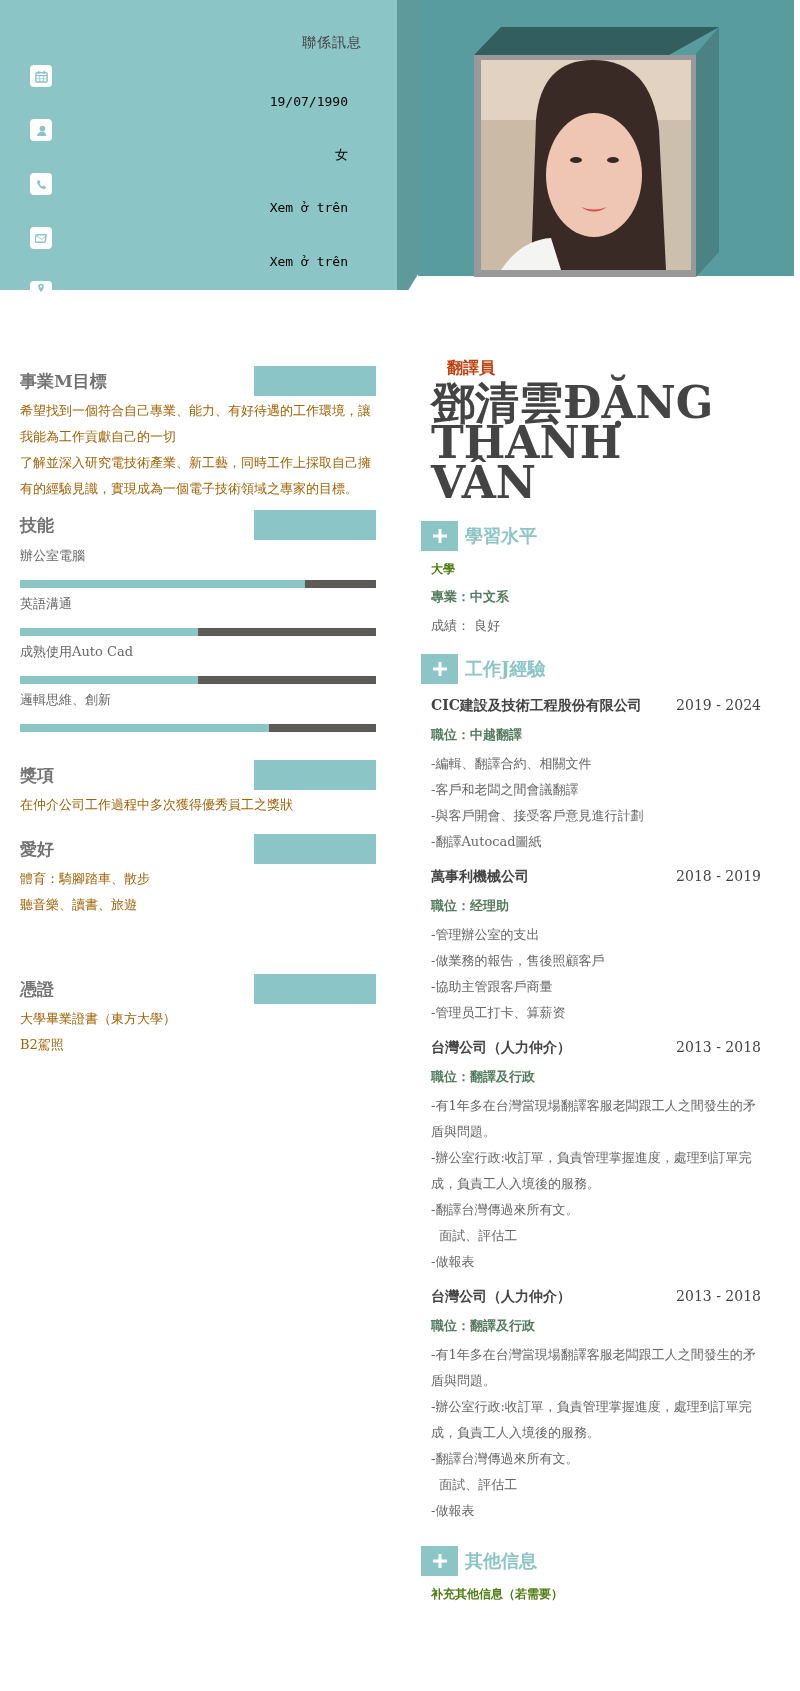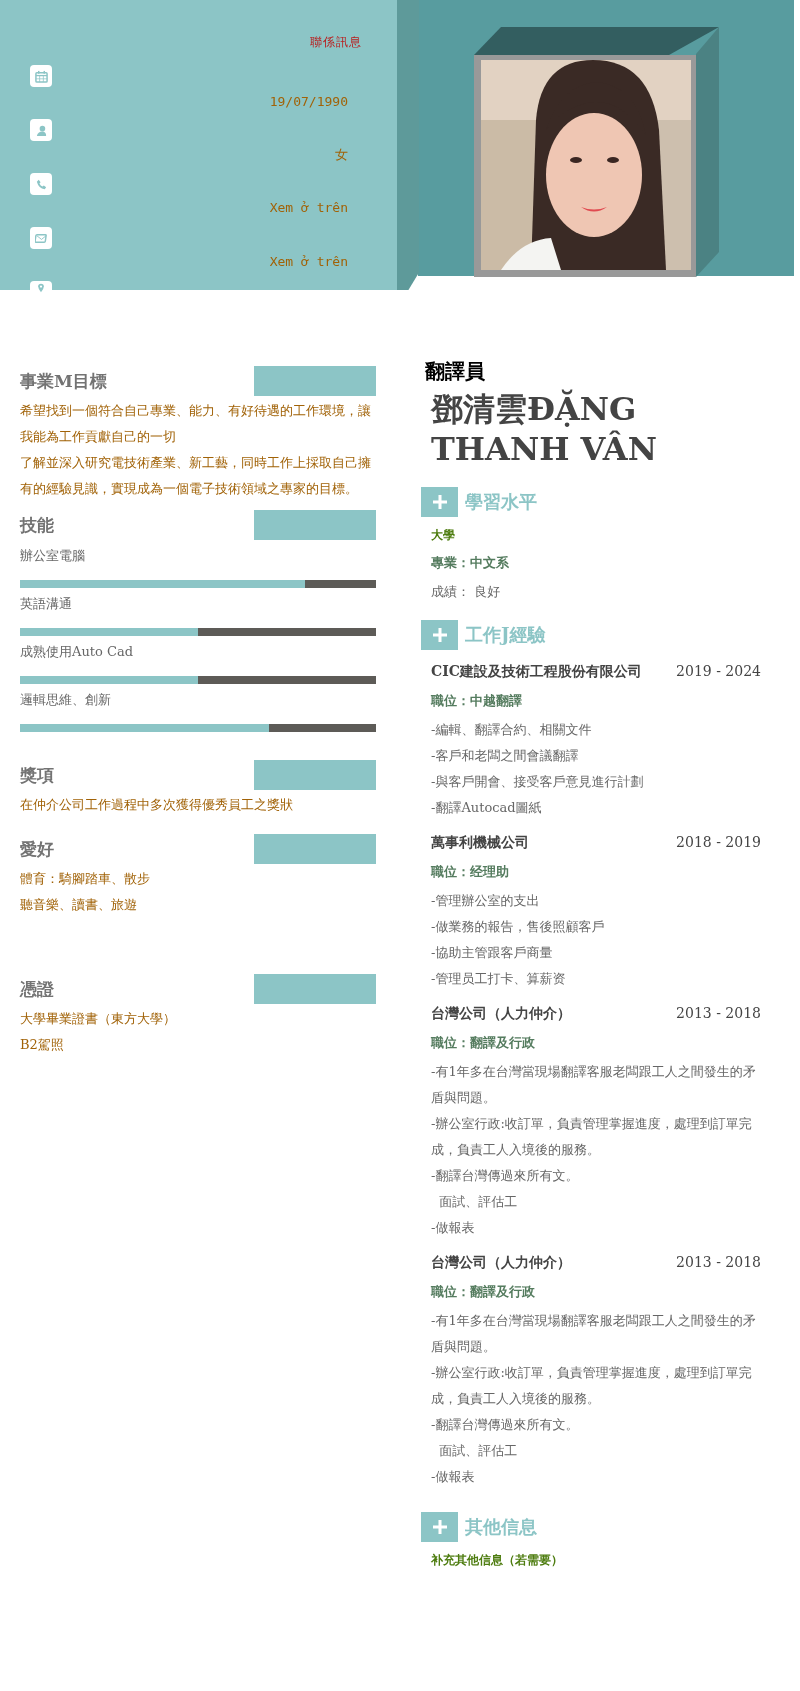--- a/index.html
+++ b/index.html
@@ -8,26 +8,26 @@
 
   
   .hdr-left { position: absolute; left: 0; top: 0; width: 397px; height: 290px; background: #8cc5c6; }
   .hdr-strip { position: absolute; left: 397px; top: 0; width: 22px; height: 290px; background: #5e9a9a;
                clip-path: polygon(0 0, 100% 0, 100% 94%, 52% 100%, 0 100%); }
   .hdr-right { position: absolute; left: 418px; top: 0; width: 376px; height: 276px; background: #589c9f;
                clip-path: polygon(0 0, 100% 0, 100% 100%, 0 100%); }
   .hdr-right-cut { position: absolute; left: 397px; top: 256px; width: 50px; height: 36px; background: #fff;
                clip-path: polygon(22px 34px, 50px 20px, 50px 36px, 0 36px, 0 34px); }
 
-  .contact-title { position: absolute; right: 438px; top: 34px; font-size: 12px; color: #b91c1c; letter-spacing: 1px; }
+  .contact-title { position: absolute; right: 438px; top: 34px; font-size: 14px; color: #404040; letter-spacing: 1px; }
   .contact-icon { position: absolute; left: 30px; width: 22px; height: 22px; border-radius: 4px; background: #fff;
                   display: flex; align-items: center; justify-content: center; }
   .contact-icon svg { width: 13px; height: 13px; }
   .contact-value { position: absolute; right: 452px; font-family: "DejaVu Sans Mono", "Liberation Mono", monospace;
-                   font-size: 13px; color: #a16207; text-align: right; }
+                   font-size: 13px; color: #000000; text-align: right; }
 
   
   .frame-top { position: absolute; left: 474px; top: 27px; width: 245px; height: 28px; background: #335e60;
                clip-path: polygon(27px 0, 100% 0, 195px 100%, 0 100%); }
   .frame-side { position: absolute; left: 696px; top: 27px; width: 23px; height: 250px; background: #4b8283;
                 clip-path: polygon(0 27px, 100% 0, 100% 225px, 0 100%); }
   .photo-box { position: absolute; left: 474px; top: 55px; width: 222px; height: 222px; background: #999;
                padding: 5px 5px 7px 7px; }
   .photo { width: 100%; height: 100%; overflow: hidden; position: relative;
            background: linear-gradient(180deg, #e6d6c8 0%, #d4c2b0 40%, #b8a896 100%); }
@@ -37,22 +37,22 @@
   .lsec { position: relative; }
   .lsec-title { font-size: 17px; color: #737373; font-weight: bold; height: 30px; line-height: 30px; }
   .lsec-bar { position: absolute; right: 0; top: 0; width: 122px; height: 30px; background: #8cc5c6; }
   .ltext { font-size: 13px; color: #a16207; line-height: 26px; }
   .skill-label { font-size: 13px; color: #666; line-height: 20px; margin-top: 6px; }
   .skill-bar { height: 8px; background: #5d5b57; margin-top: 14px; margin-bottom: 4px; position: relative; }
   .skill-fill { position: absolute; left: 0; top: 0; bottom: 0; background: #8cc5c6; }
 
   
   .rcol { position: absolute; left: 421px; top: 358px; width: 340px; }
-  .job-role { font-size: 20px; font-weight: bold; color: #000000; margin-left: 4px; }
-  .full-name { font-size: 32px; font-weight: bold; color: #444; line-height: 40px; margin-left: 10px; margin-top: 4px; width: 300px; }
+  .job-role { font-size: 16px; font-weight: bold; color: #c2410c; margin-left: 26px; }
+  .full-name { font-size: 44px; font-weight: bold; color: #444; line-height: 40px; margin-left: 10px; margin-top: 4px; width: 300px; }
   .rsec-head { display: flex; align-items: center; height: 30px; margin-top: 16px; }
   .plus-box { width: 37px; height: 30px; background: #8cc5c6; display: flex; align-items: center; justify-content: center; }
   .rsec-title { font-size: 18px; font-weight: bold; color: #8cc5c6; margin-left: 7px; }
   .item-head { display: flex; justify-content: space-between; font-size: 14px; font-weight: bold; color: #444;
                margin: 10px 0 0 10px; line-height: 22px; }
   .item-head .date { font-weight: normal; font-family: "DejaVu Serif", serif; color: #444; text-align: right; }
   .item-sub { font-size: 13px; font-weight: bold; color: #557c5f; margin: 9px 0 0 10px; line-height: 20px; }
   .item-plain { font-size: 13px; color: #666; margin: 9px 0 0 10px; line-height: 20px; }
   .item-bullets { margin: 6px 0 0 10px; }
   .item-bullets div { font-size: 13px; color: #666; line-height: 26px; }

